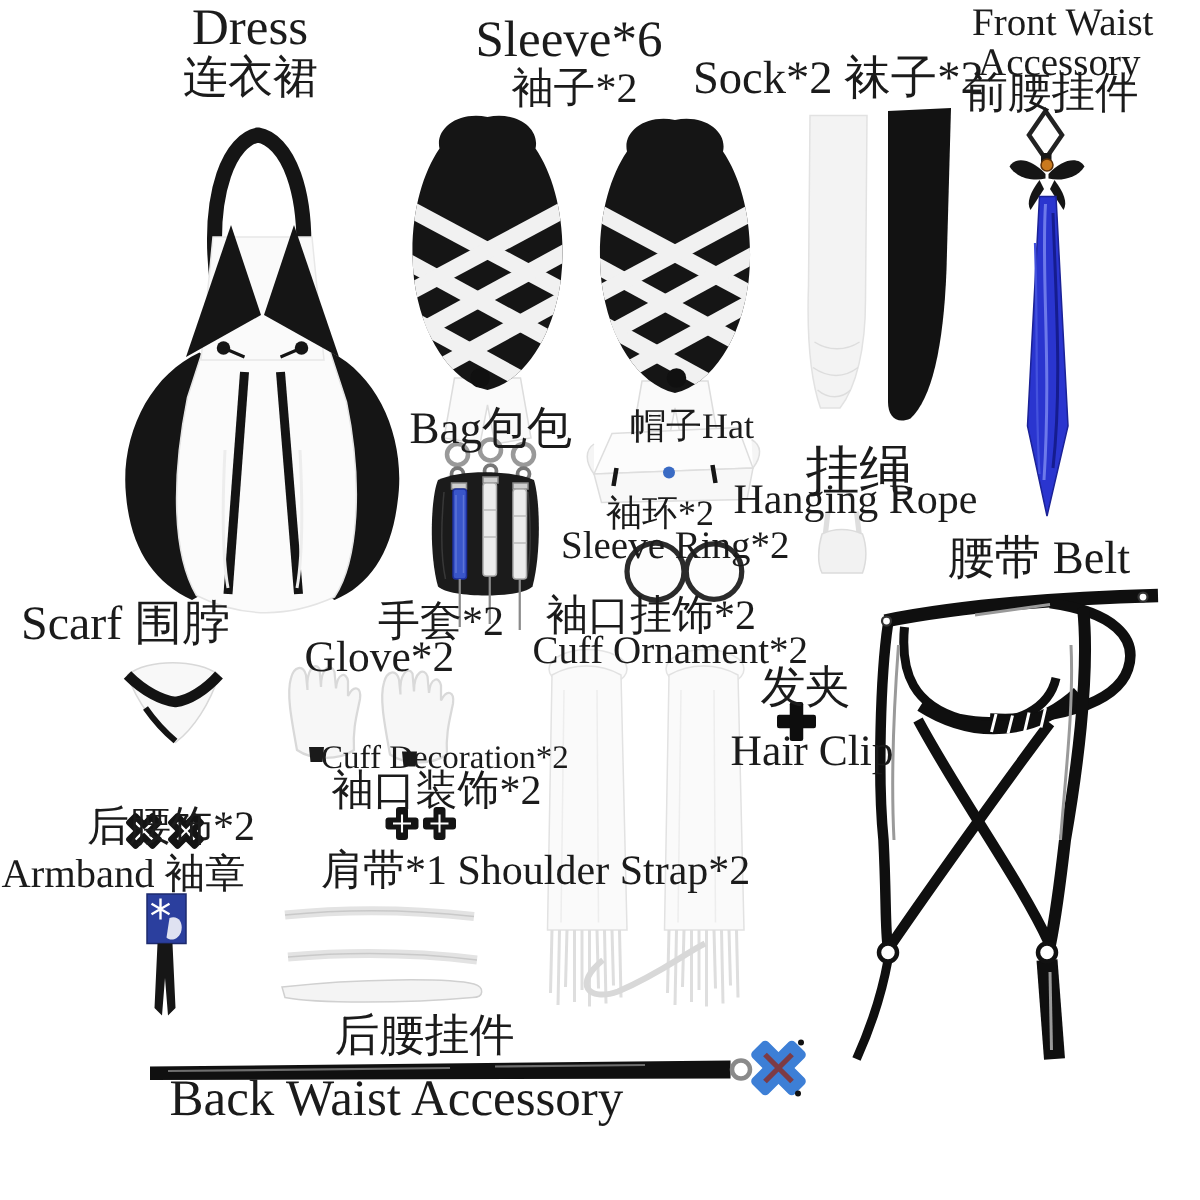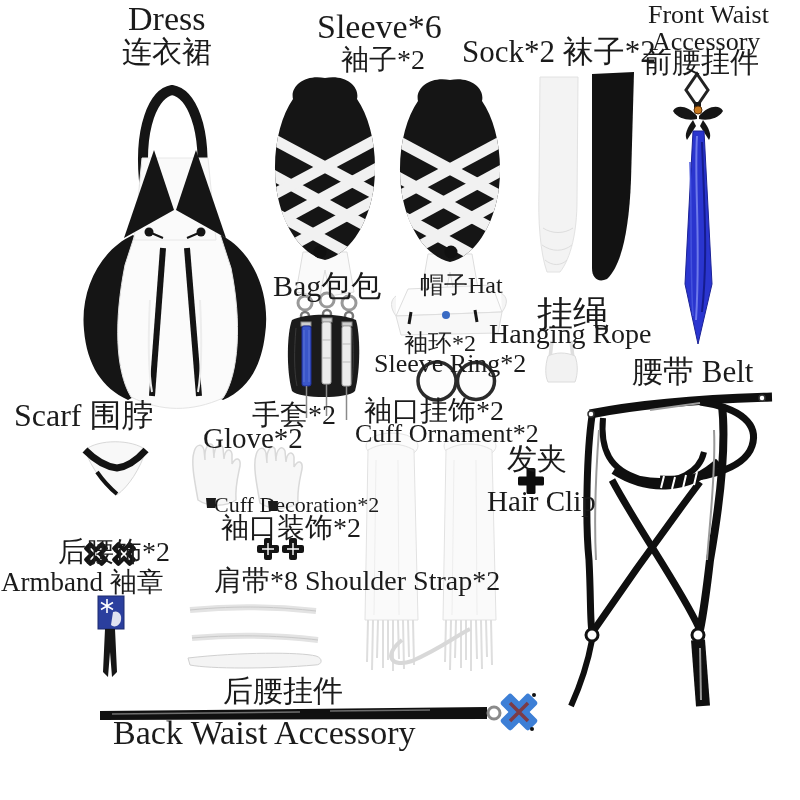--- a/index.html
+++ b/index.html
@@ -341,18 +341,18 @@
 
   <div class="lbl l-hclip-zh">发夹</div>
   <div class="lbl l-hclip-en">Hair Clip</div>
 
   <div class="lbl l-bwo-zh">后腰饰*2</div>
 
   <div class="lbl l-cuffd-en">Cuff Decoration*2</div>
   <div class="lbl l-cuffd-zh">袖口装饰*2</div>
 
   <div class="lbl l-armband">Armband 袖章</div>
-  <div class="lbl l-strap">肩带*8 Shoulder Strap*2</div>
+  <div class="lbl l-strap">肩带*1 Shoulder Strap*2</div>
 
   <div class="lbl l-bwa-zh">后腰挂件</div>
   <div class="lbl l-bwa-en">Back Waist Accessory</div>
 
 </div>
 
 </body></html>

